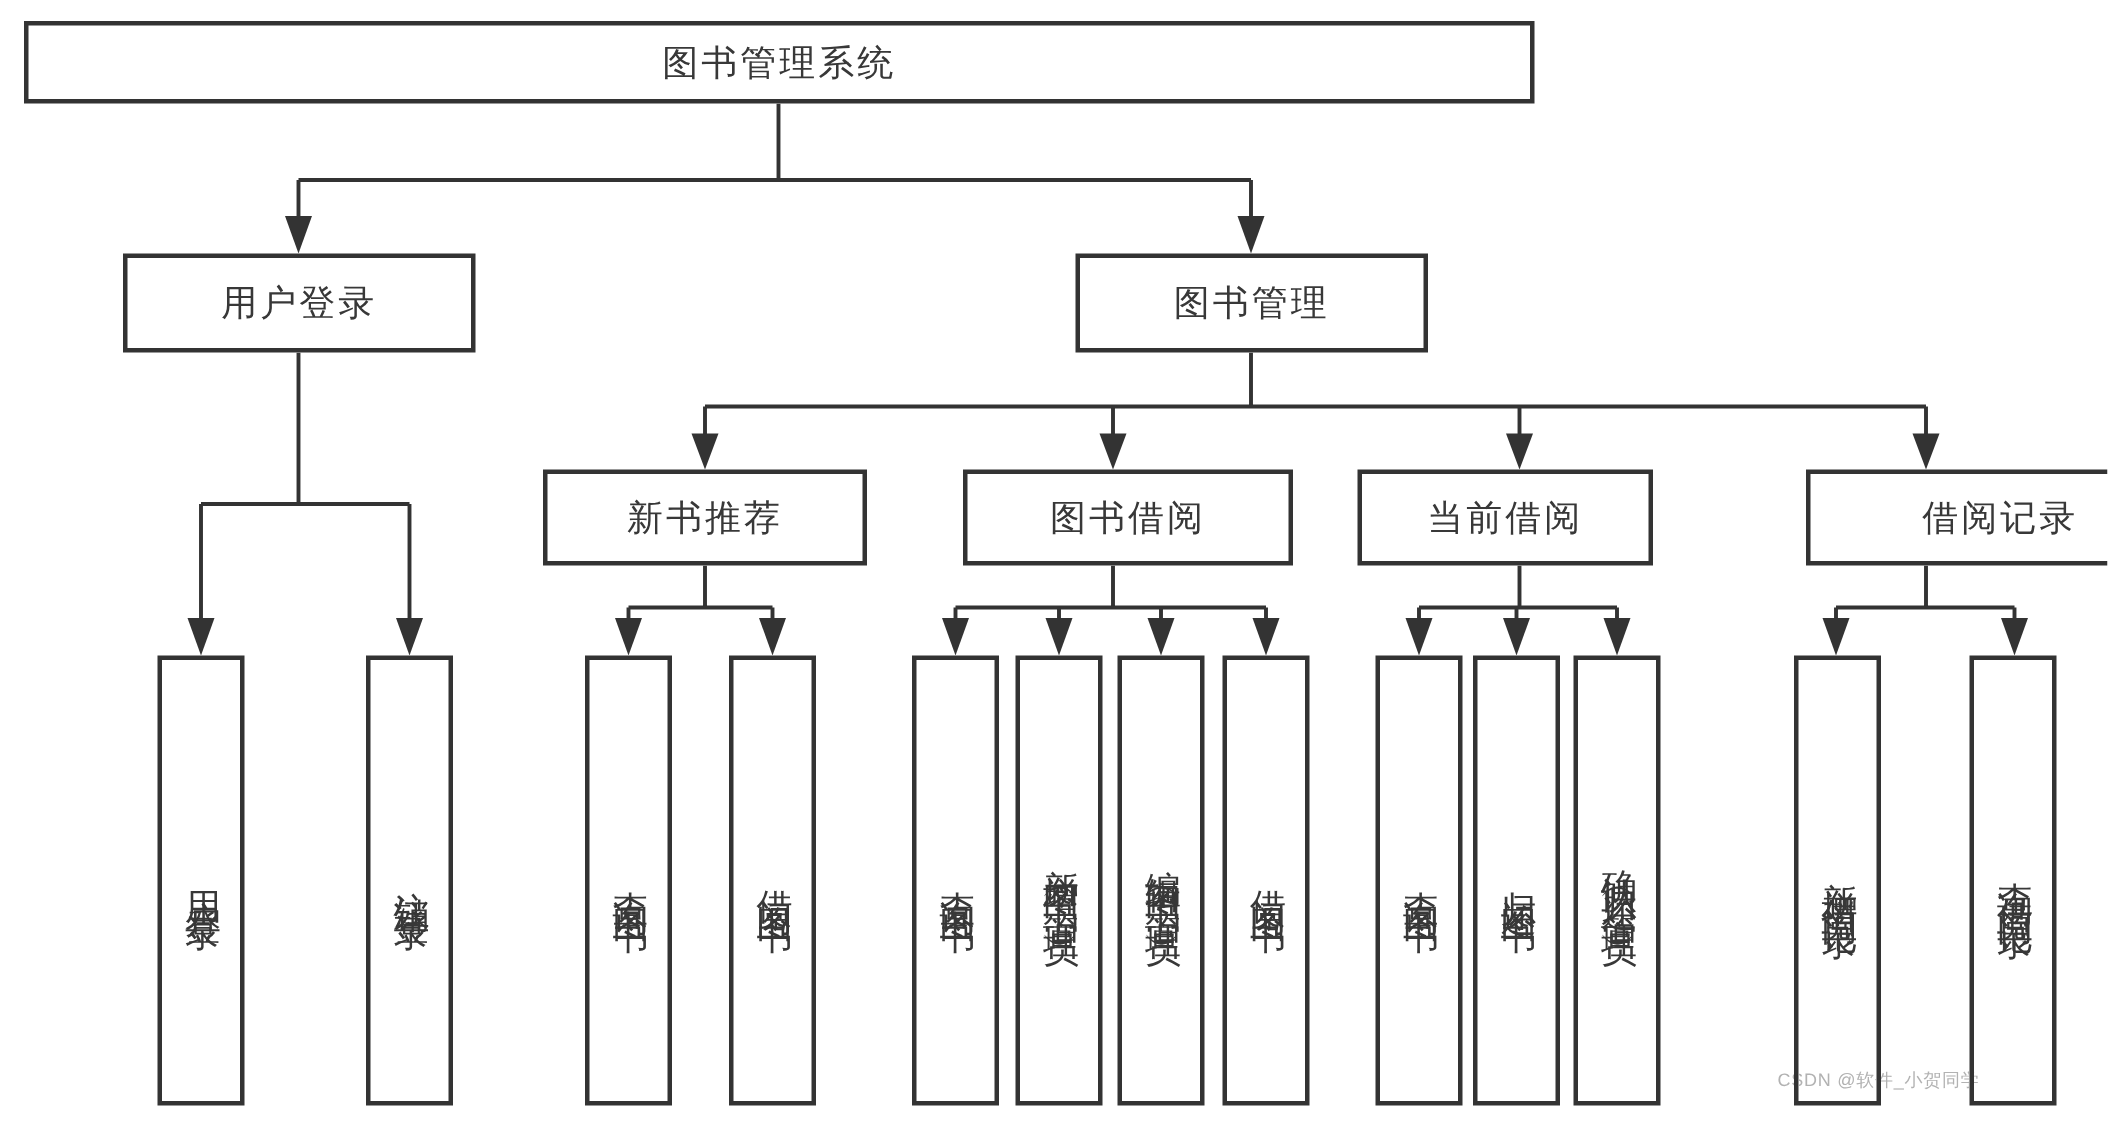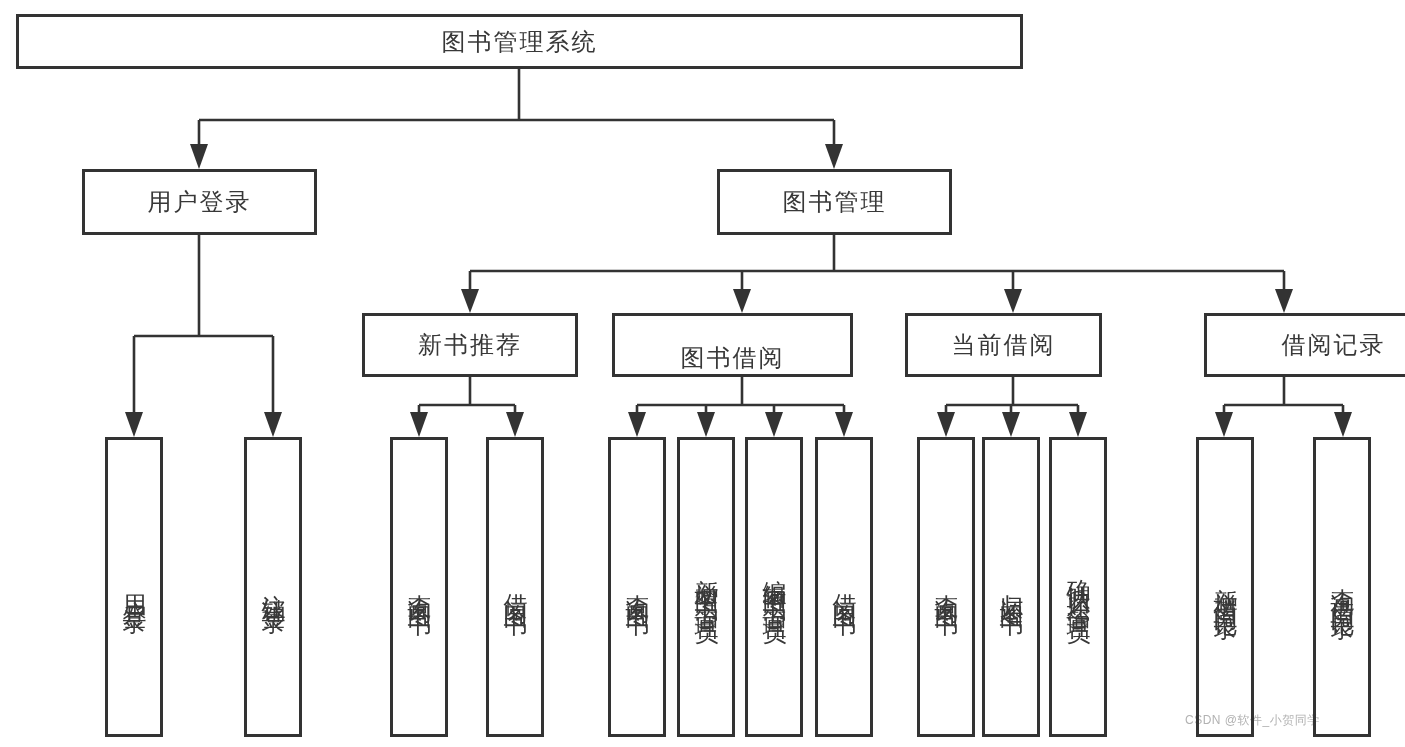--- a/index.html
+++ b/index.html
@@ -116,21 +116,21 @@
   <div class="node hnode" style="left:82px; top:169px; width:235px; height:66px;">
     <span>用户登录</span>
   </div>
   <div class="node hnode" style="left:717px; top:169px; width:235px; height:66px;">
     <span>图书管理</span>
   </div>
 
   <div class="node hnode" style="left:362px; top:313px; width:216px; height:64px;">
     <span>新书推荐</span>
   </div>
-  <div class="node hnode" style="left:612px; top:313px; width:241px; height:64px;align-items:flex-end;">
+  <div class="node hnode" style="left:642px; top:313px; width:220px; height:64px;">
     <span>图书借阅</span>
   </div>
   <div class="node hnode" style="left:905px; top:313px; width:197px; height:64px;">
     <span>当前借阅</span>
   </div>
   <div class="node hnode" style="left:1204px; top:313px; width:259px; height:64px;">
     <span>借阅记录</span>
   </div>
 
   <div class="node leaf" style="left:105px;">

